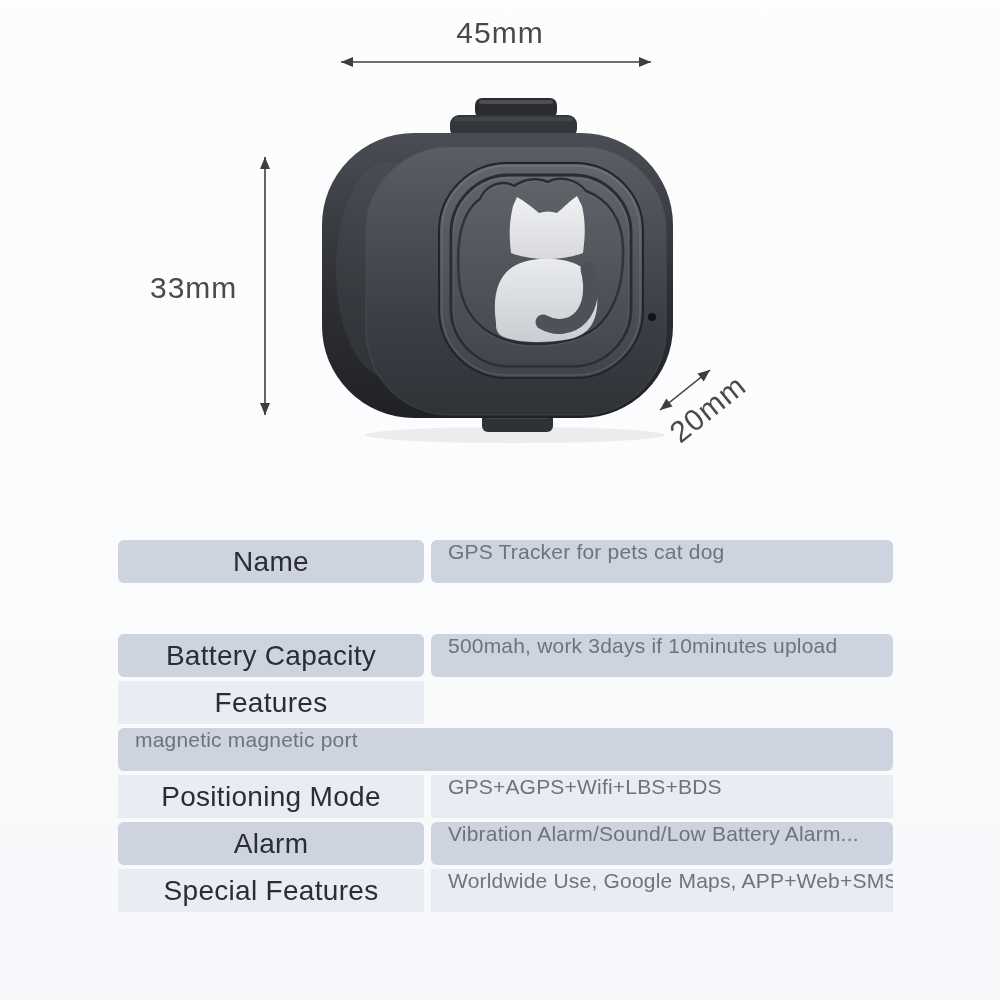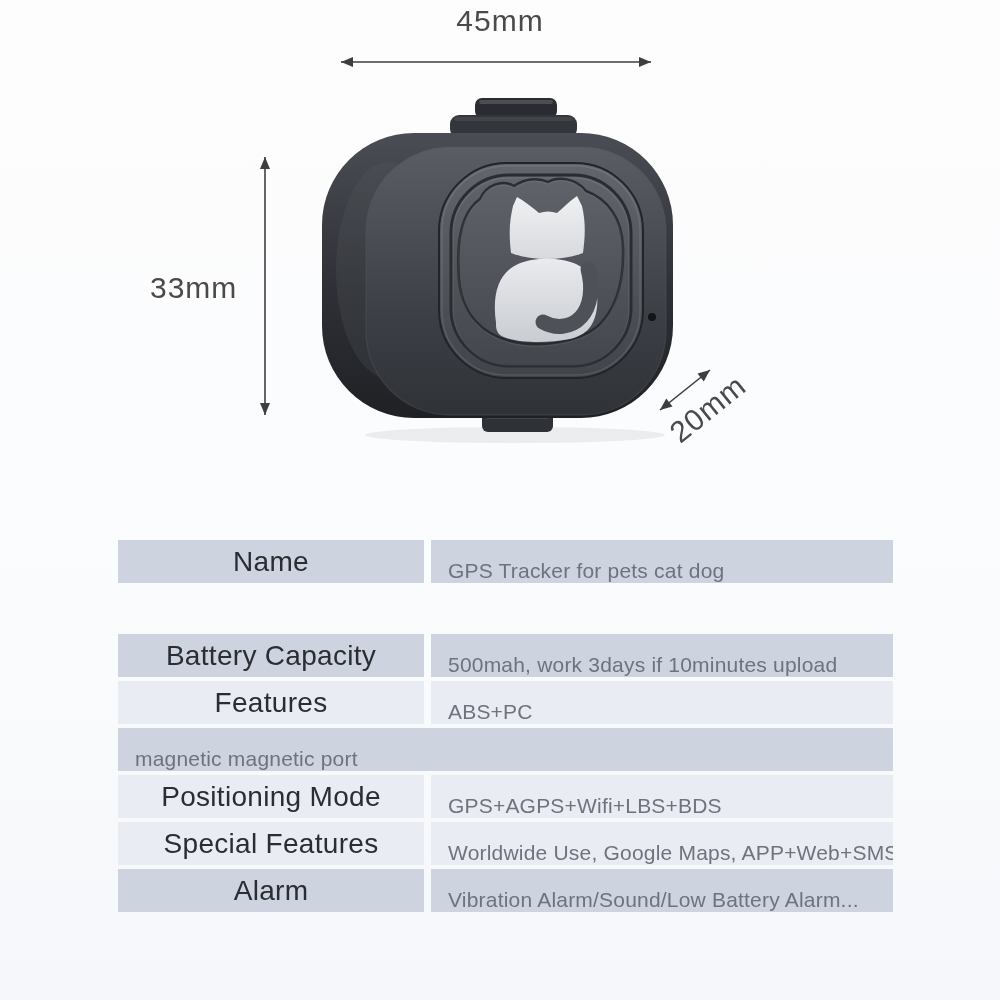--- a/index.html
+++ b/index.html
@@ -9,42 +9,42 @@
     font-family:"Liberation Sans", sans-serif;
   }
   .stage{position:absolute;inset:0;}
 
   
   .dims-svg{position:absolute;left:0;top:0;}
   .dim{
     position:absolute;font-size:30px;color:var(--dimension-text,#4a4a4a);
     letter-spacing:1px;white-space:nowrap;
   }
-  .dim-w{left:440px;top:4px;width:120px;text-align:center;}
+  .dim-w{left:440px;top:16px;width:120px;text-align:center;}
   .dim-h{left:150px;top:271px;width:104px;text-align:left;}
   .dim-d{left:656px;top:392px;width:104px;text-align:center;
          transform:rotate(-39deg);transform-origin:50% 50%;}
 
   
   .device-svg{position:absolute;left:300px;top:85px;}
 
   
   .spec-table{position:absolute;left:118px;top:540px;width:775px;}
   .spec-row{display:flex;height:43px;margin-bottom:4px;}
   .spec-row .cell-label{
     width:306px;margin-right:7px;flex:0 0 auto;
     display:flex;align-items:center;justify-content:center;
     font-size:28px;color:var(--label-text,#2b2d33);letter-spacing:.3px;
   }
   .spec-row .cell-value{
-    flex:1 1 auto;display:flex;align-items:flex-end;
+    flex:1 1 auto;display:flex;align-items:flex-start;
     padding-left:17px;font-size:21px;color:var(--value-text,#6e737e);
     letter-spacing:.2px;white-space:nowrap;overflow:hidden;
   }
-  .spec-row.dark .cell-label,.spec-row.dark .cell-value{background:var(--stripe-dark,#cdd3df);}
+  .spec-row.dark .cell-label,.spec-row.dark .cell-value{background:var(--stripe-dark,#cdd3df);border-radius:6px;}
   .spec-row.light .cell-label,.spec-row.light .cell-value{background:var(--stripe-light,#e9ecf2);}
 </style>
 </head>
 <body>
 
 <div class="stage">
 
   <svg class="dims-svg" width="1000" height="520" viewBox="0 0 1000 520">
     <defs>
       <marker id="ah" markerUnits="userSpaceOnUse" markerWidth="14" markerHeight="12" viewBox="0 0 14 12" refX="13" refY="6" orient="auto-start-reverse">
@@ -151,52 +151,49 @@
       </div>
       <div class="cell-value">
         <span>500mah, work 3days if 10minutes upload</span>
       </div>
     </div>
 
     <div class="spec-row light">
       <div class="cell-label">
         <span>Features</span>
       </div>
-      <div class="cell-value">
-        <span>ABS+PC</span>
-      </div>
     </div>
 
     <div class="spec-row dark">
       <div class="cell-value">
         <span>magnetic magnetic port</span>
       </div>
     </div>
 
     <div class="spec-row light">
       <div class="cell-label">
         <span>Positioning Mode</span>
       </div>
       <div class="cell-value">
         <span>GPS+AGPS+Wifi+LBS+BDS</span>
       </div>
     </div>
 
+    <div class="spec-row dark">
+      <div class="cell-label">
+        <span>Alarm</span>
+      </div>
+      <div class="cell-value">
+        <span>Vibration Alarm/Sound/Low Battery Alarm...</span>
+      </div>
+    </div>
+
     <div class="spec-row light">
       <div class="cell-label">
         <span>Special Features</span>
       </div>
       <div class="cell-value">
         <span>Worldwide Use, Google Maps, APP+Web+SMS</span>
       </div>
     </div>
-
-    <div class="spec-row dark">
-      <div class="cell-label">
-        <span>Alarm</span>
-      </div>
-      <div class="cell-value">
-        <span>Vibration Alarm/Sound/Low Battery Alarm...</span>
-      </div>
-    </div>
   </div>
 
 </div>
 
 </body></html>

